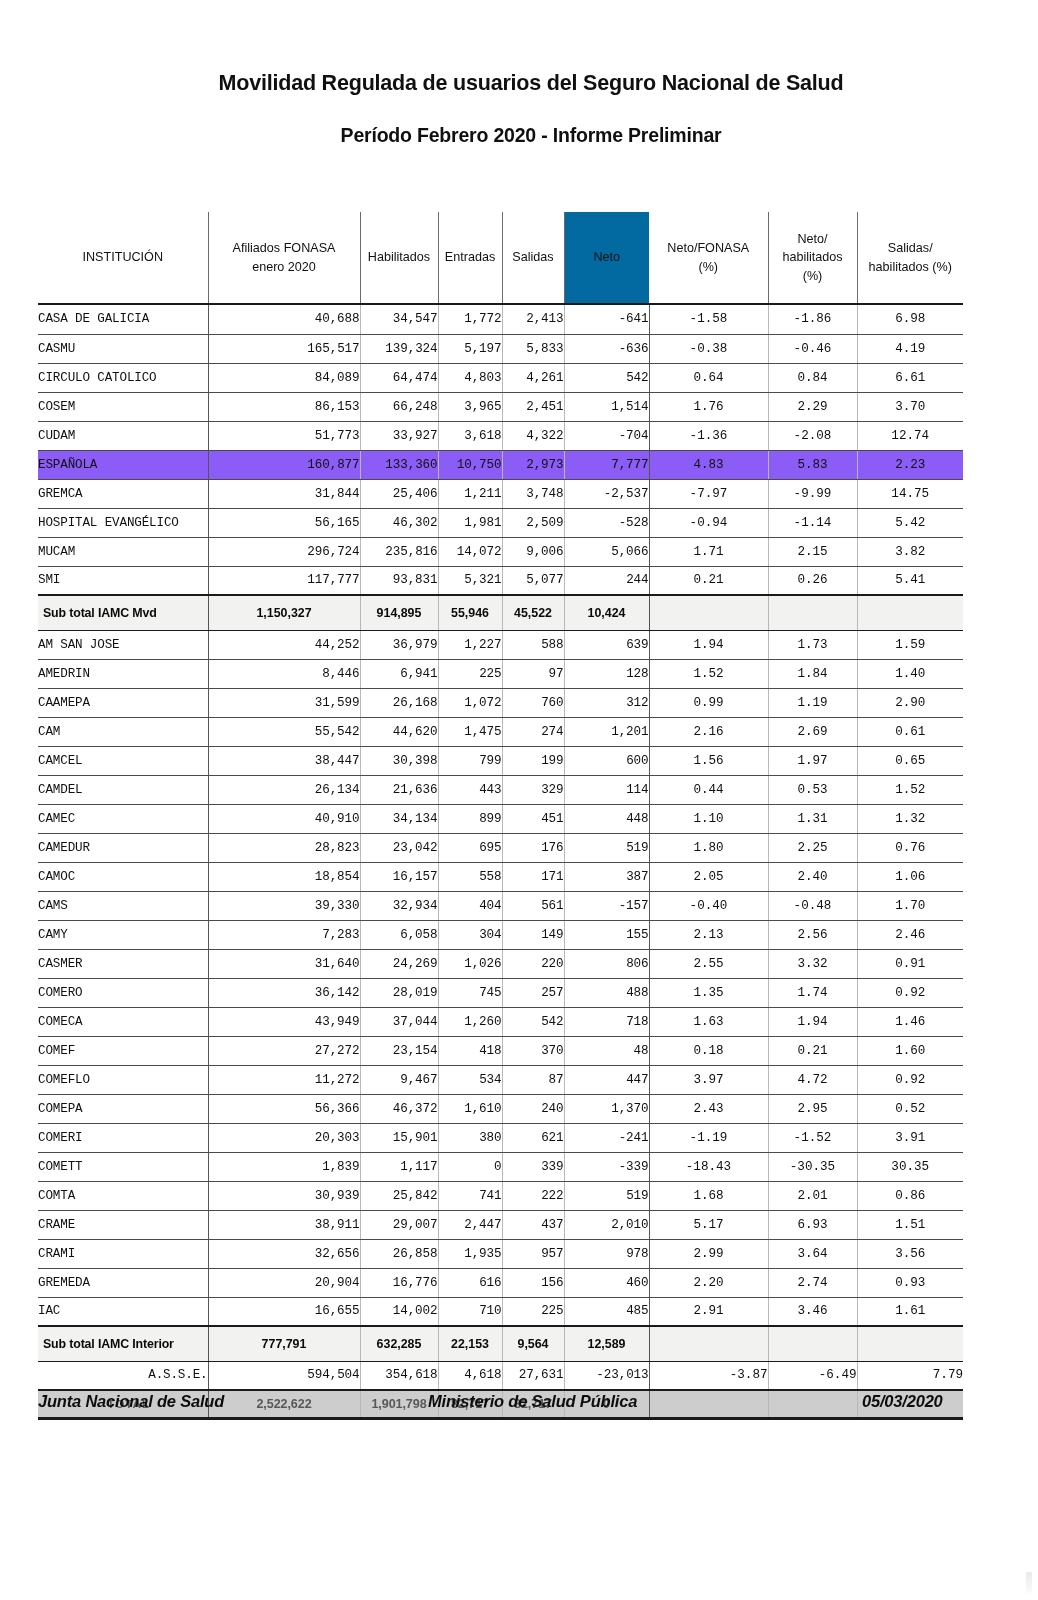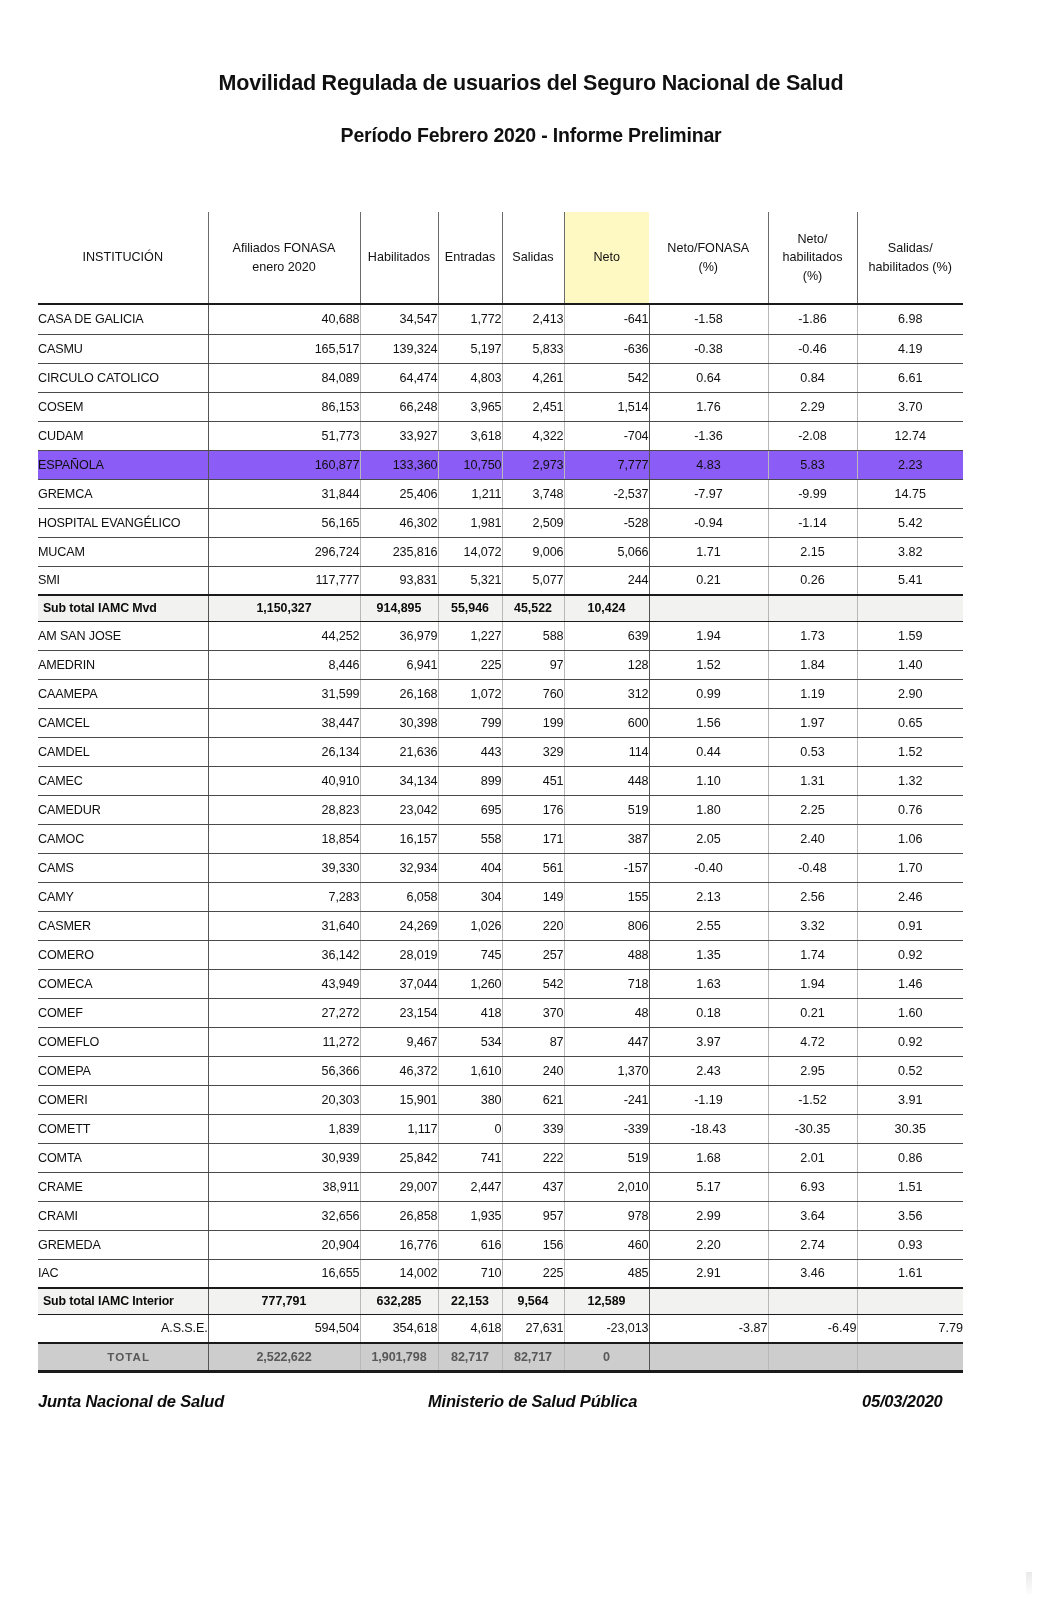--- a/index.html
+++ b/index.html
@@ -74,35 +74,35 @@
     text-align: center;
     font-size: 12.6px;
     line-height: 1.45;
     color: #111;
     border-right: 1px solid #6b6b6b;
     padding: 0 4px;
   }
   tr.head-row td:first-child { border-right: 1px solid #6b6b6b; }
   tr.head-row td.last { border-right: none; }
   tr.head-row td.neto-head {
-    background: #fef9c3;
+    background: #0369a1;
     border-right: none;
     font-size: 12.6px;
   }
   .hdr-l2 { display: block; }
 
   
   tr.rule-row td {
     height: 0;
     border-top: 2.6px solid #1a1a1a;
     padding: 0;
   }
 
   
-  tr.data-row { height: 29px; }
+  tr.data-row { height: 29px; font-family: Liberation Mono, monospace; }
   tr.data-row td {
     border-bottom: 1.1px solid #4a4a4a;
     font-size: 12.6px;
     color: #101010;
     white-space: nowrap;
     overflow: hidden;
   }
   td.inst {
     text-align: left;
     padding-left: 5px;
@@ -120,21 +120,21 @@
   }
 
   
   td.vsep { border-right: 1px solid #b8b8b8; }
   td.vsep-dark { border-right: 1px solid #555; }
 
   
   tr.hl td { background: #8b5cf6; font-weight: normal; }
 
   
-  tr.subtotal { height: 26px; }
+  tr.subtotal { height: 35px; }
   tr.subtotal td {
     background: #f2f2f0;
     font-weight: bold;
     font-size: 12.4px;
     border-top: 2.3px solid #1a1a1a;
     border-bottom: 1.6px solid #1a1a1a;
   }
   tr.subtotal td.inst { padding-left: 5px; }
   tr.subtotal td.sub-num {
     text-align: center;
@@ -405,20 +405,31 @@
           <td class="num vsep">31,599</td>
           <td class="num vsep">26,168</td>
           <td class="num vsep">1,072</td>
           <td class="num vsep">760</td>
           <td class="num vsep-dark">312</td>
           <td class="pct vsep">0.99</td>
           <td class="pct vsep">1.19</td>
           <td class="pct">2.90</td>
         </tr>
         <tr class="data-row">
+          <td class="inst vsep-dark">CAM</td>
+          <td class="num vsep">55,542</td>
+          <td class="num vsep">44,620</td>
+          <td class="num vsep">1,475</td>
+          <td class="num vsep">274</td>
+          <td class="num vsep-dark">1,201</td>
+          <td class="pct vsep">2.16</td>
+          <td class="pct vsep">2.69</td>
+          <td class="pct">0.61</td>
+        </tr>
+        <tr class="data-row">
           <td class="inst vsep-dark">CAMCEL</td>
           <td class="num vsep">38,447</td>
           <td class="num vsep">30,398</td>
           <td class="num vsep">799</td>
           <td class="num vsep">199</td>
           <td class="num vsep-dark">600</td>
           <td class="pct vsep">1.56</td>
           <td class="pct vsep">1.97</td>
           <td class="pct">0.65</td>
         </tr>

